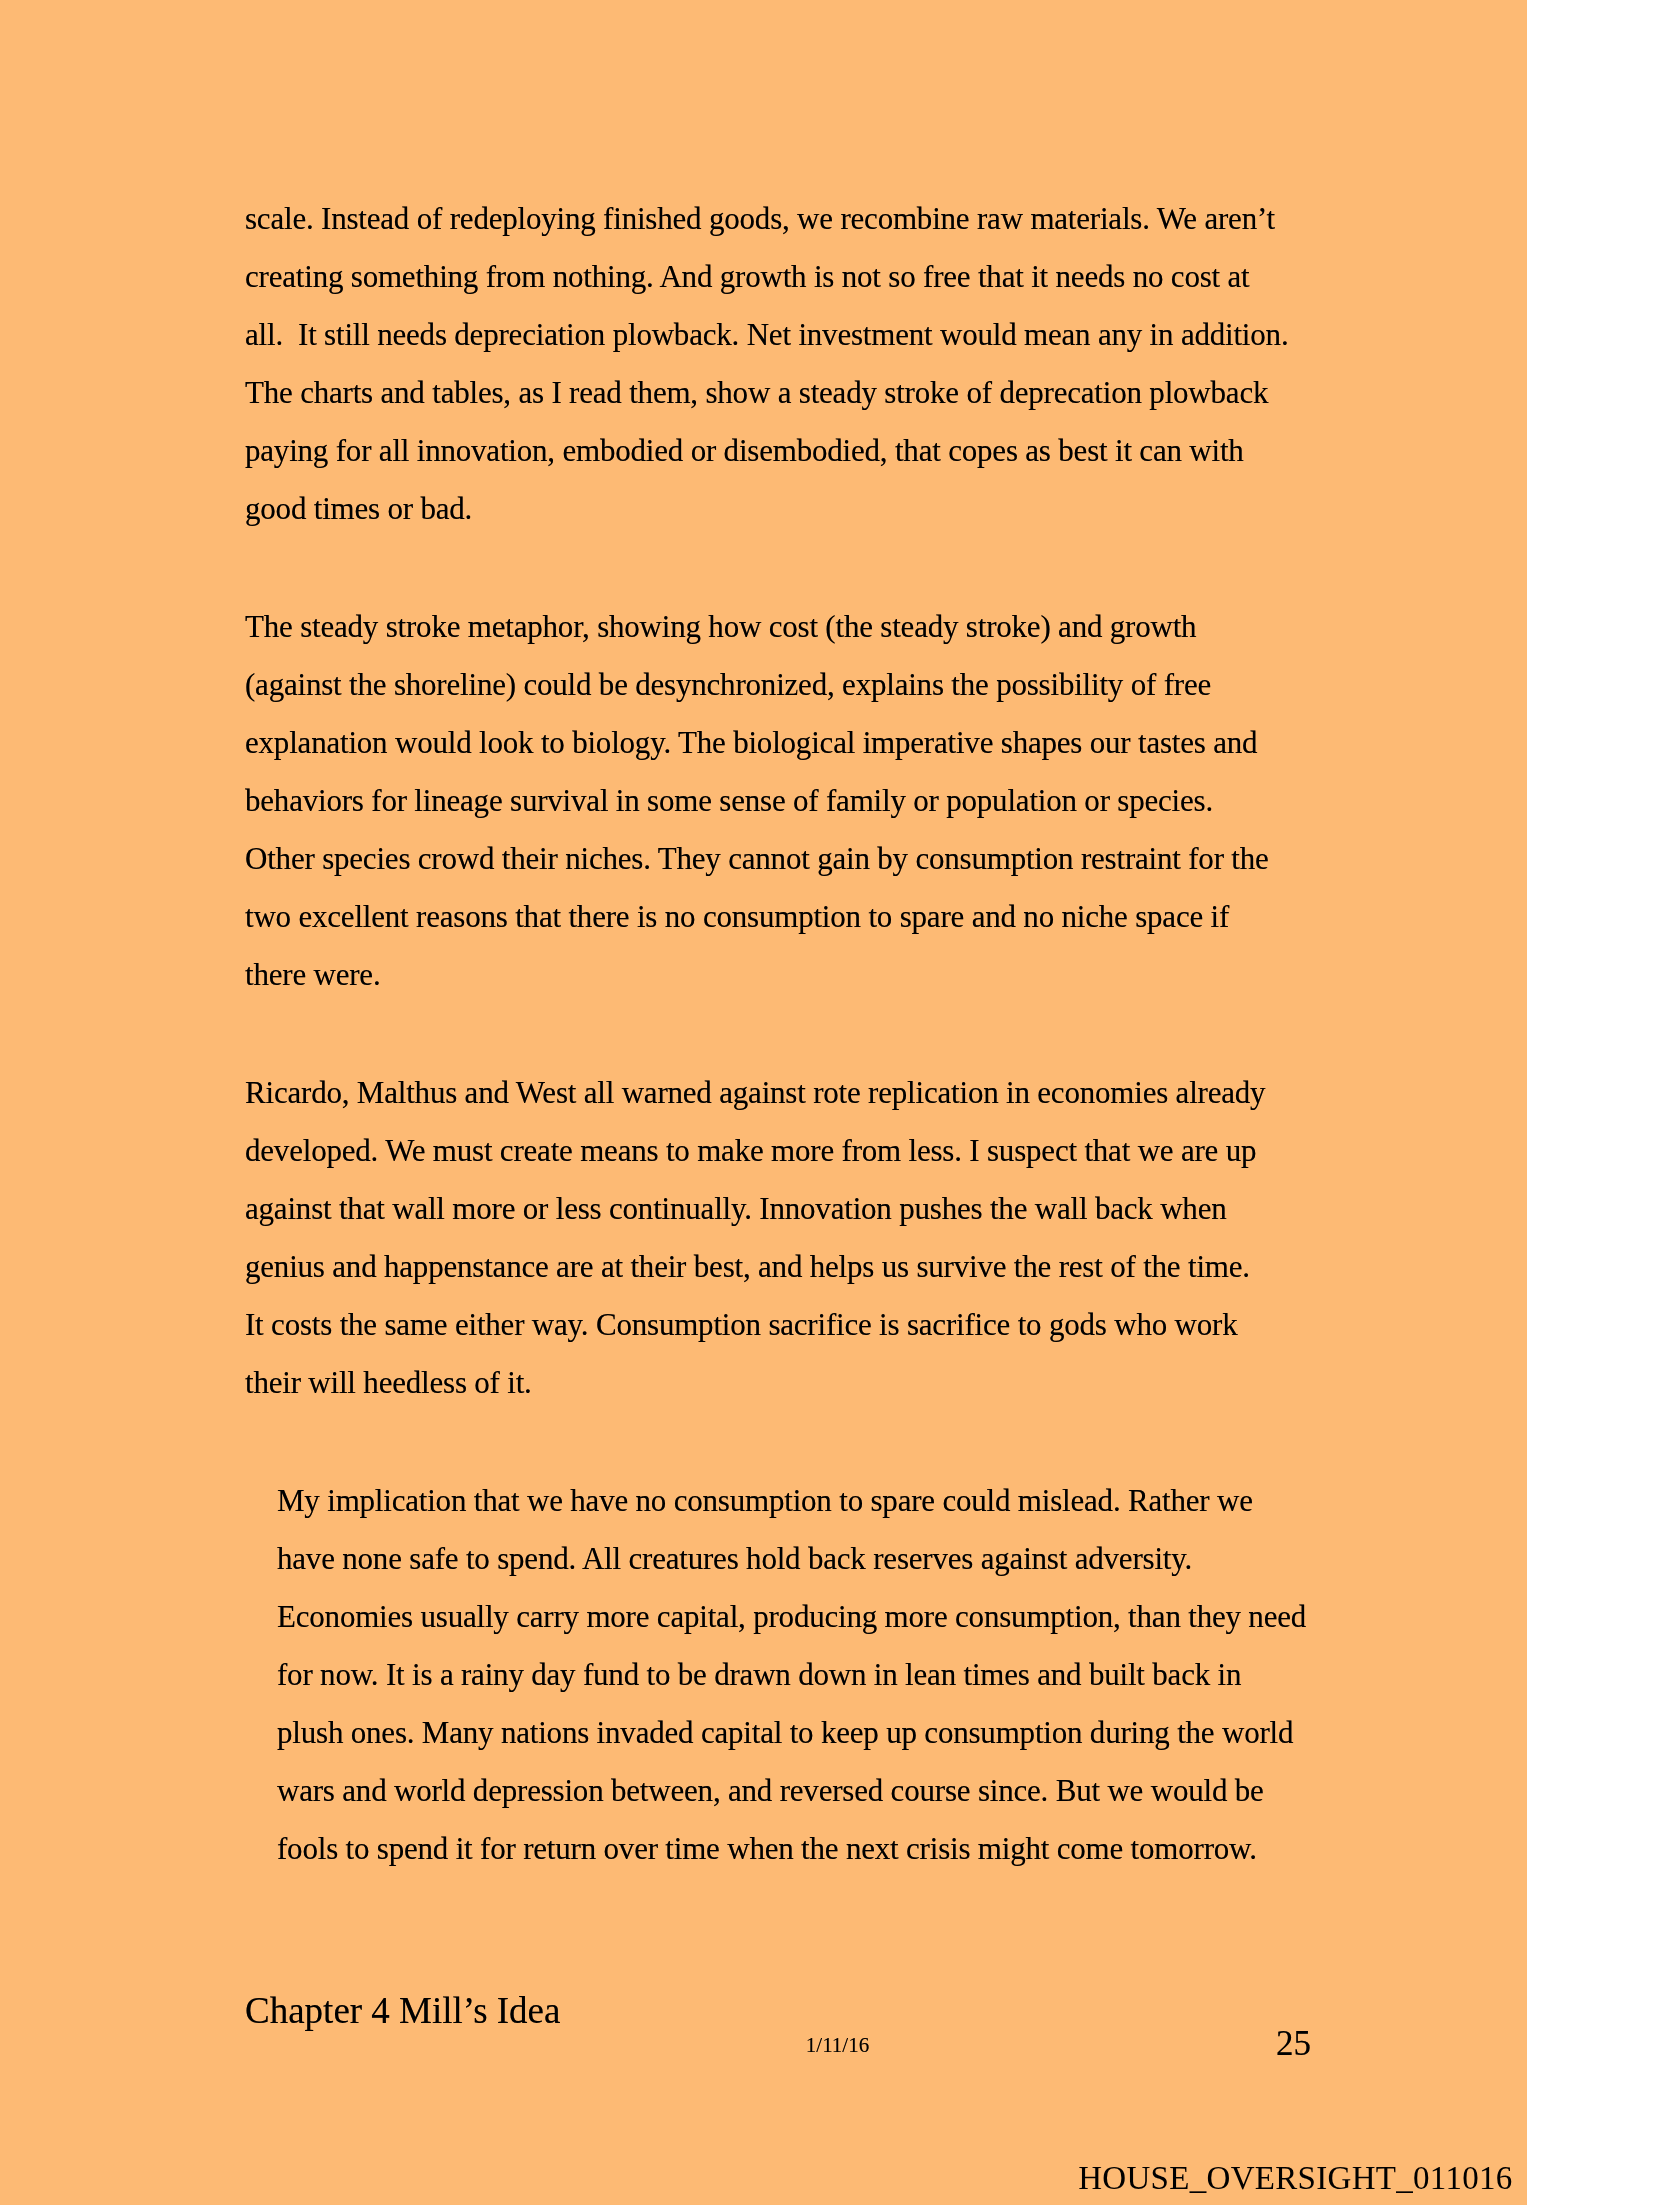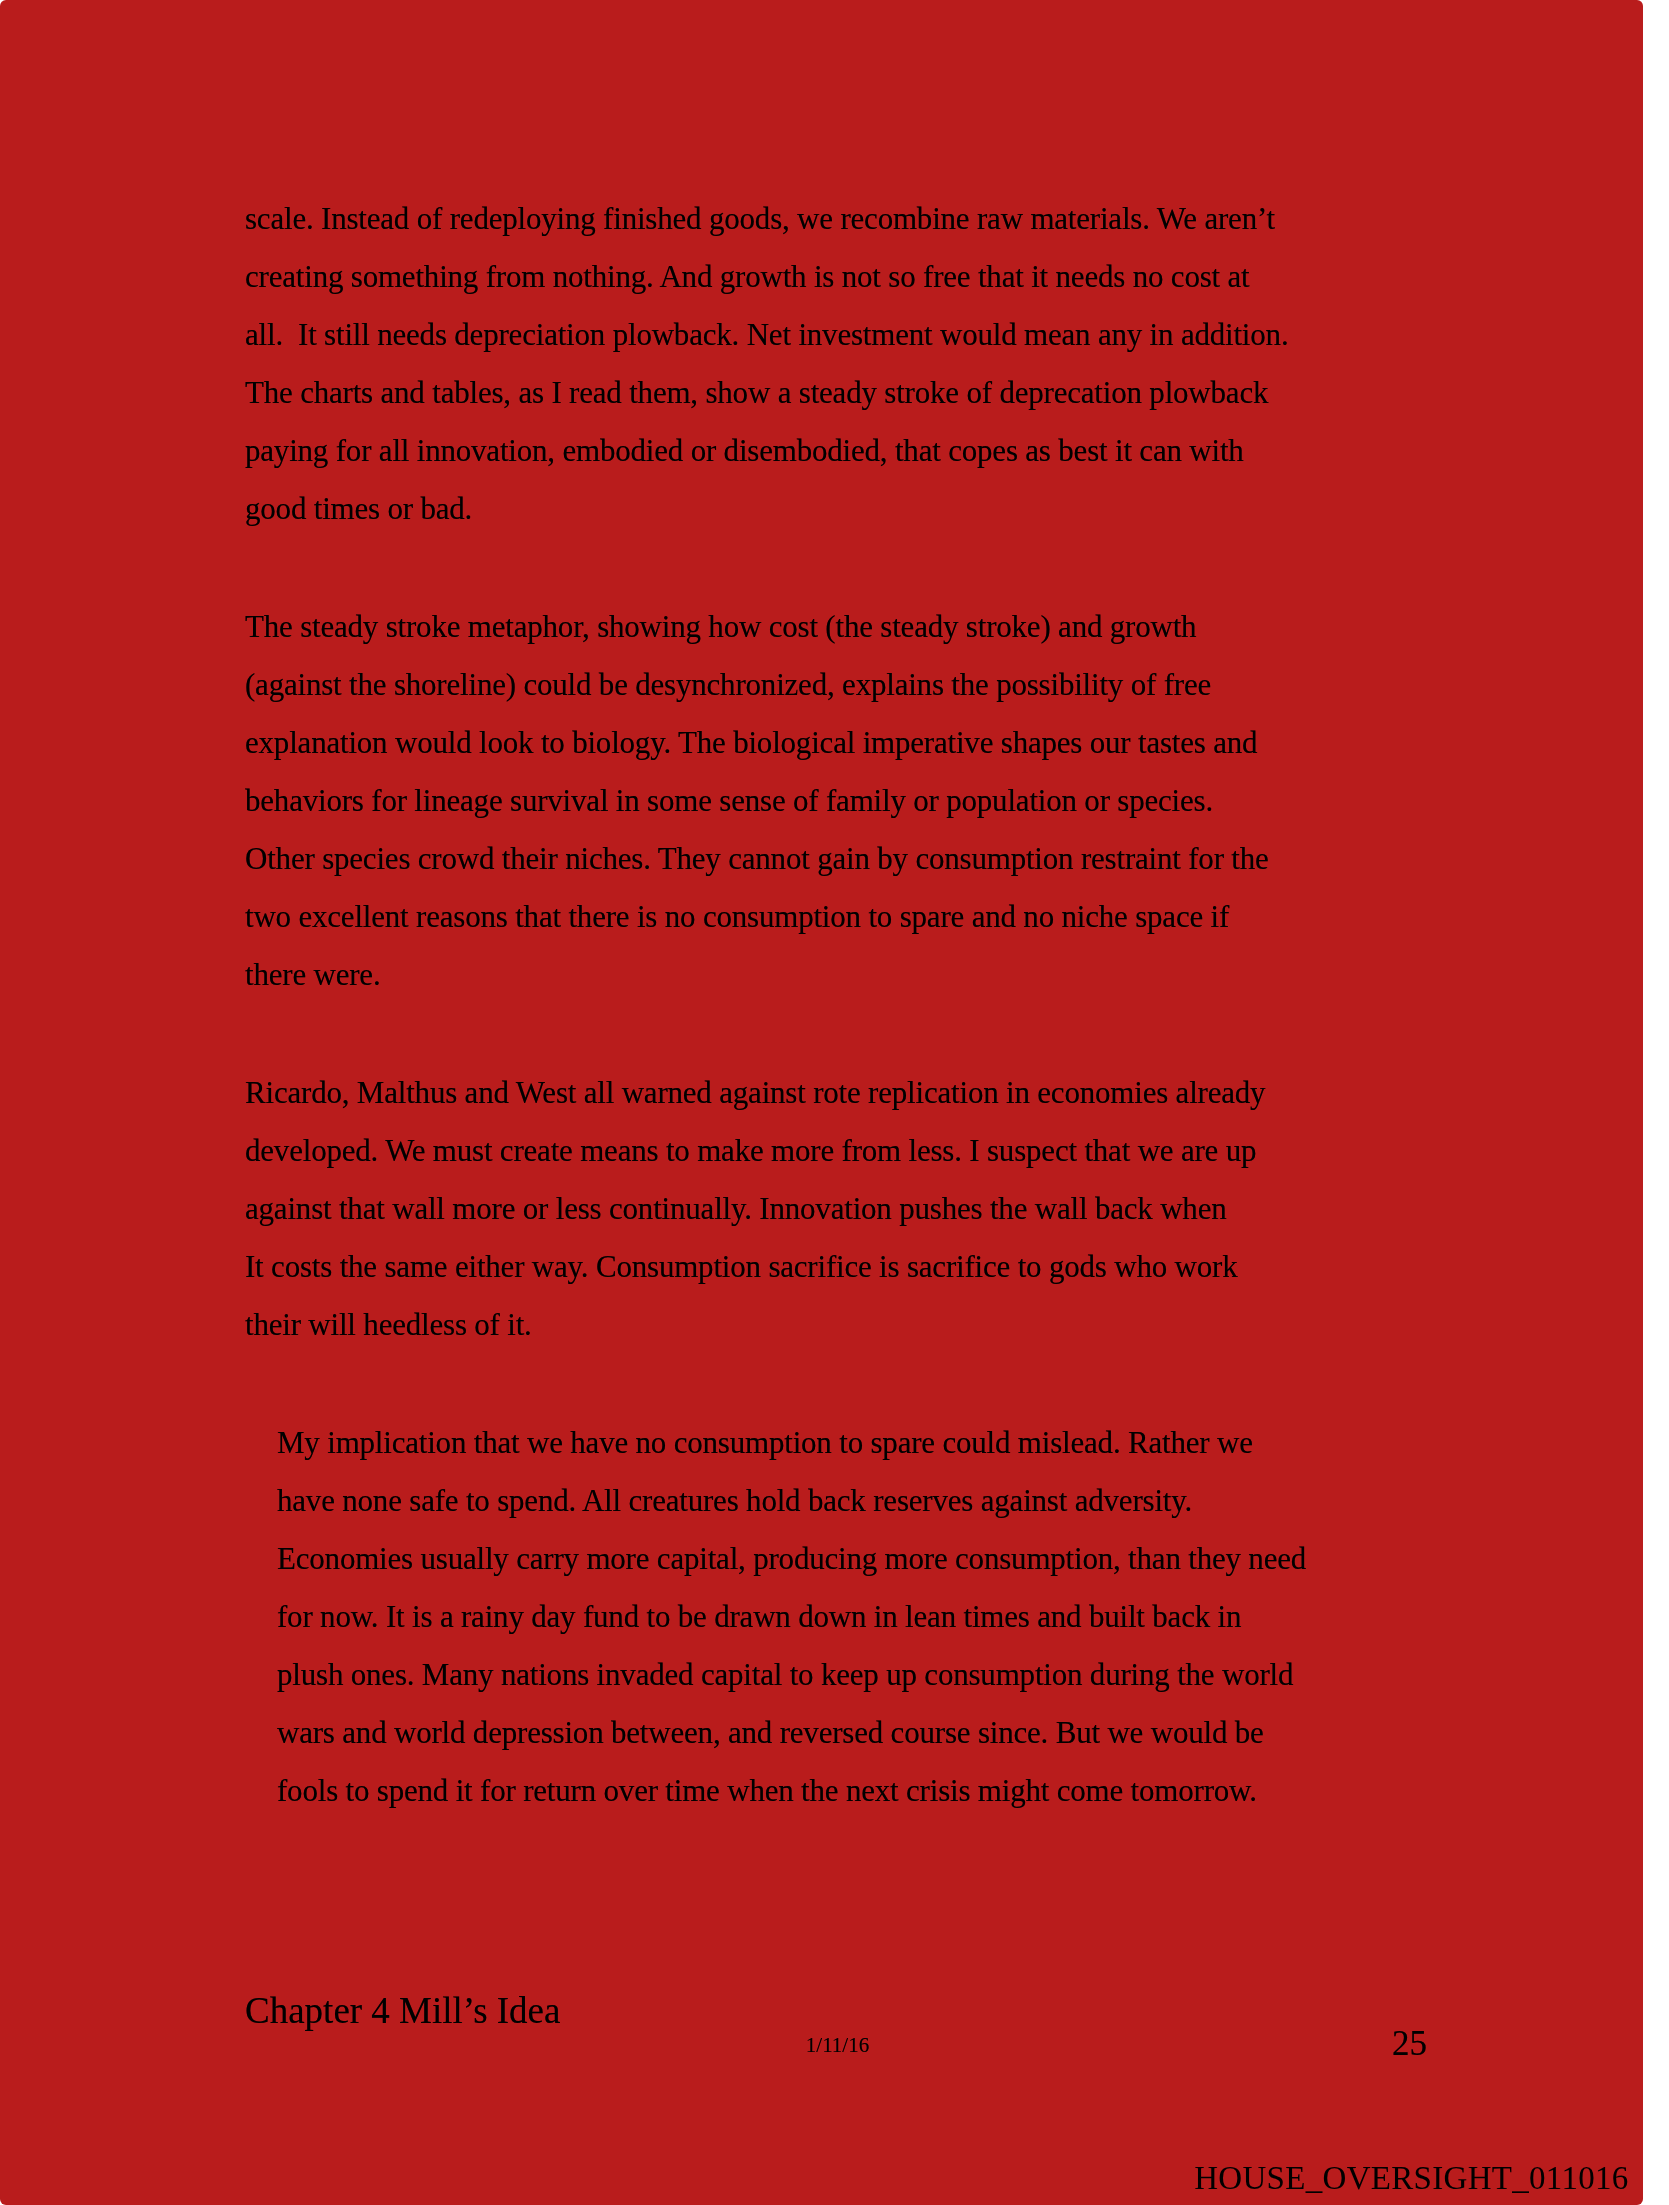--- a/index.html
+++ b/index.html
@@ -2,27 +2,26 @@
 <html style="font-size:10.5px"><head>
 <meta charset="utf-8">
 <style>
   html, body {
     margin: 0;
     padding: 0;
     background: #ffffff;
   }
   .page {
     position: relative;
-    width: 1643px;
+    width: 1527px;
     height: 2205px;
-    background: #b91c1c;
+    background: #fdba74;
     overflow: hidden;
     font-family: "Liberation Serif", serif;
     color: #000000;
-    border-radius: 6px;
   }
   .text-block {
     position: absolute;
     left: 245px;
     top: 190px;
     width: 1188px;
   }
   .paragraph {
     margin: 0 0 60px 0;
   }
@@ -101,20 +100,21 @@
         <div class="line">explanation would look to biology. The biological imperative shapes our tastes and</div>
         <div class="line">behaviors for lineage survival in some sense of family or population or species.</div>
         <div class="line">Other species crowd their niches. They cannot gain by consumption restraint for the</div>
         <div class="line">two excellent reasons that there is no consumption to spare and no niche space if</div>
         <div class="line">there were.</div>
       </div>
       <div class="paragraph">
         <div class="line">Ricardo, Malthus and West all warned against rote replication in economies already</div>
         <div class="line">developed. We must create means to make more from less. I suspect that we are up</div>
         <div class="line">against that wall more or less continually. Innovation pushes the wall back when</div>
+        <div class="line">genius and happenstance are at their best, and helps us survive the rest of the time.</div>
         <div class="line">It costs the same either way. Consumption sacrifice is sacrifice to gods who work</div>
         <div class="line">their will heedless of it.</div>
       </div>
       <div class="paragraph">
         <div class="line">My implication that we have no consumption to spare could mislead. Rather we</div>
         <div class="line">have none safe to spend. All creatures hold back reserves against adversity.</div>
         <div class="line">Economies usually carry more capital, producing more consumption, than they need</div>
         <div class="line">for now. It is a rainy day fund to be drawn down in lean times and built back in</div>
         <div class="line">plush ones. Many nations invaded capital to keep up consumption during the world</div>
         <div class="line">wars and world depression between, and reversed course since. But we would be</div>

